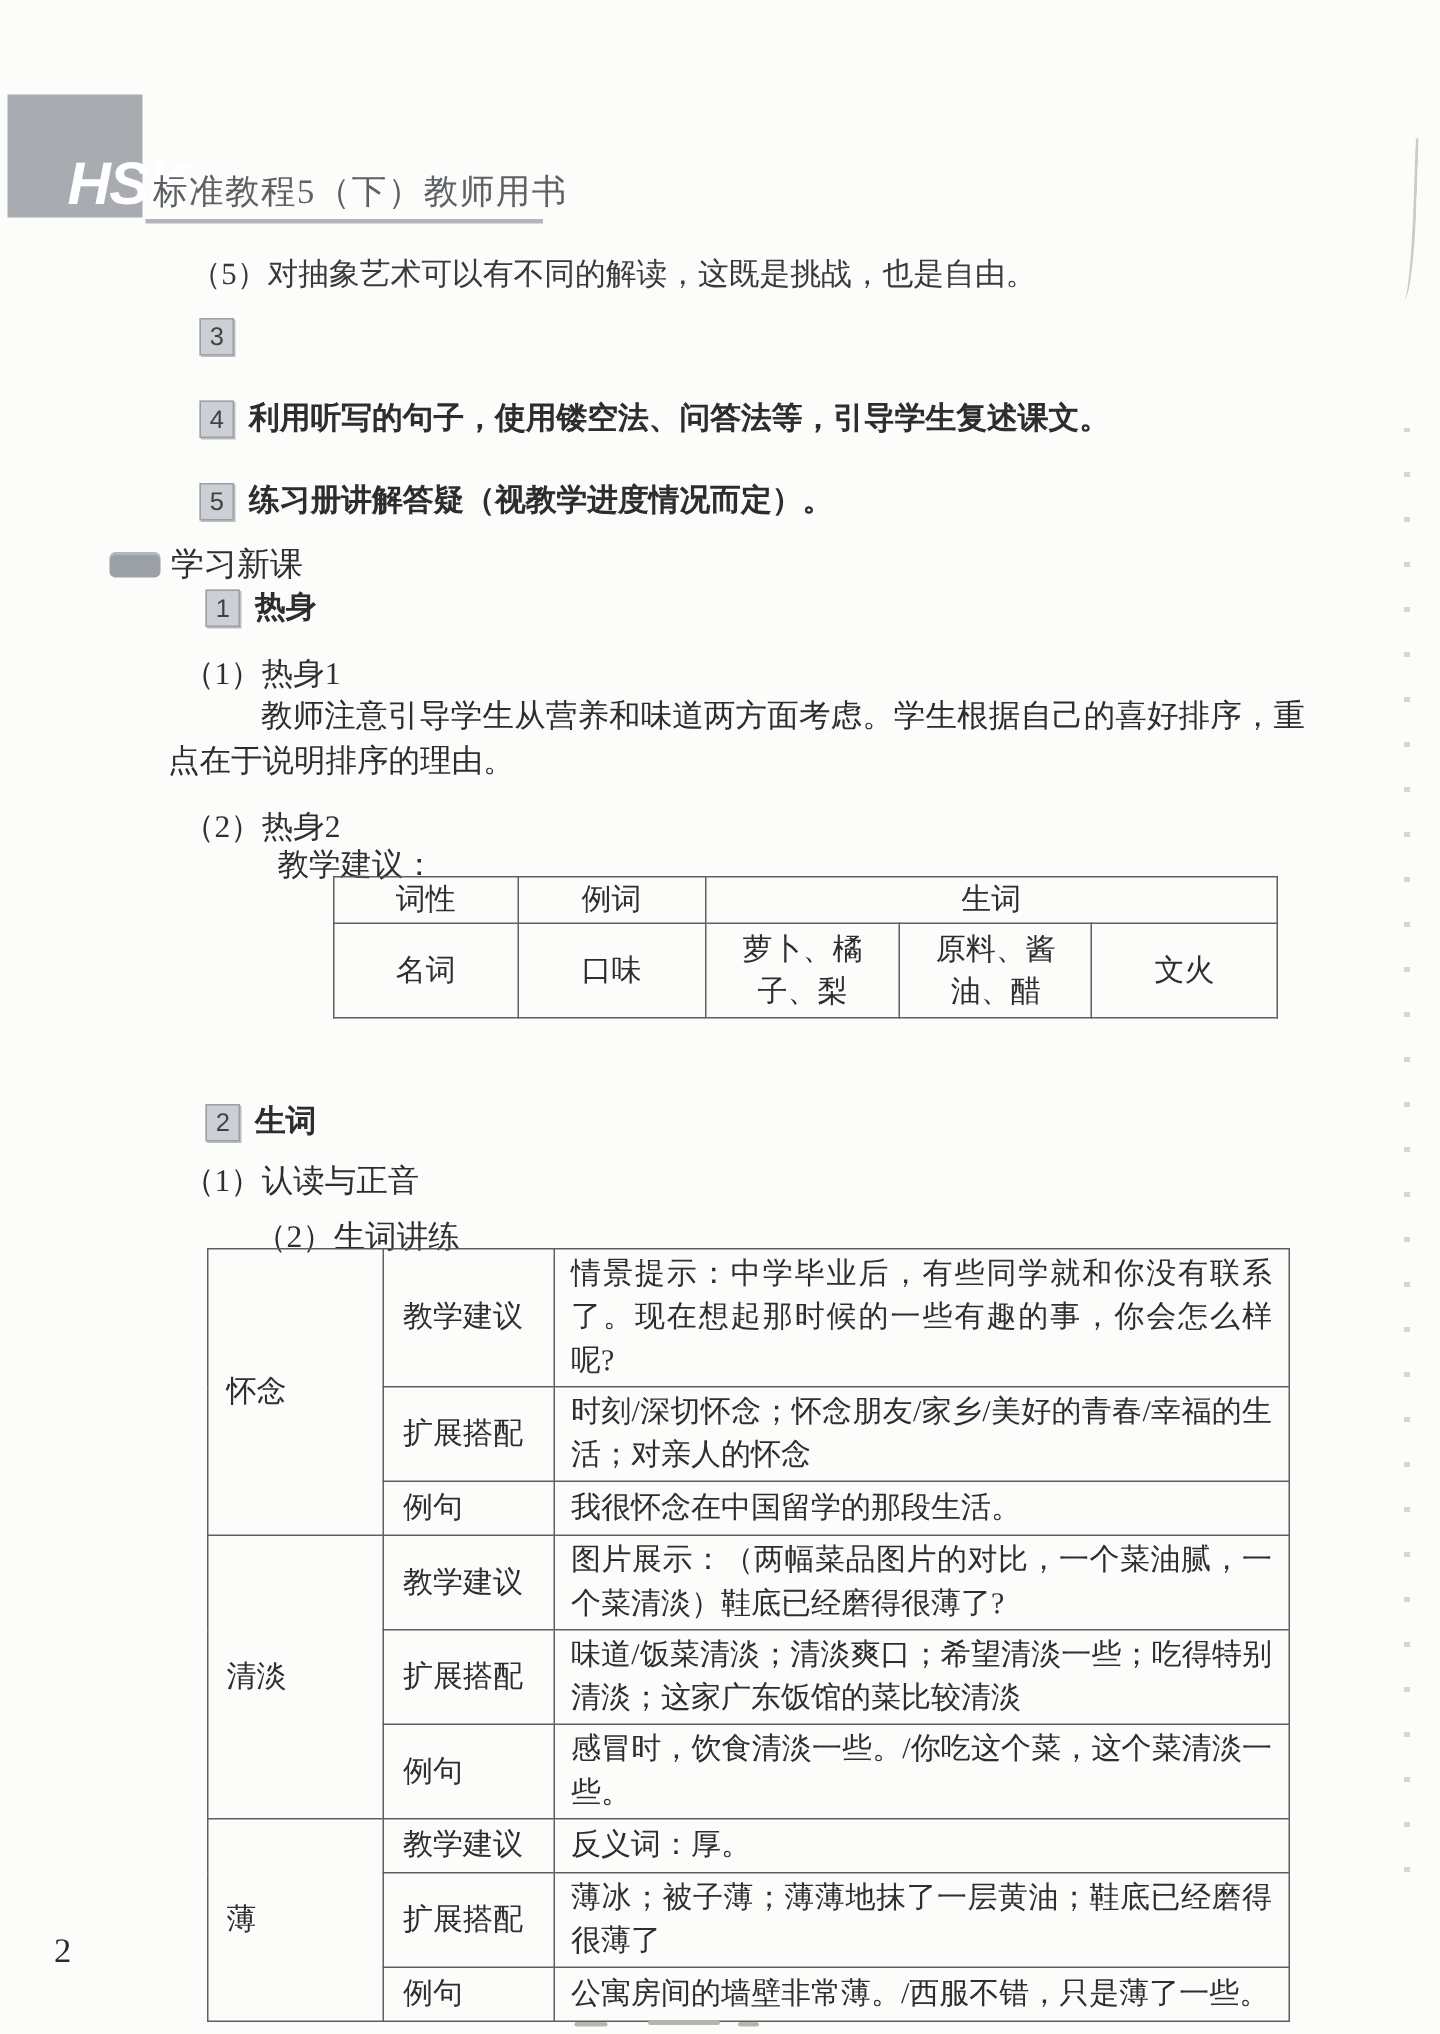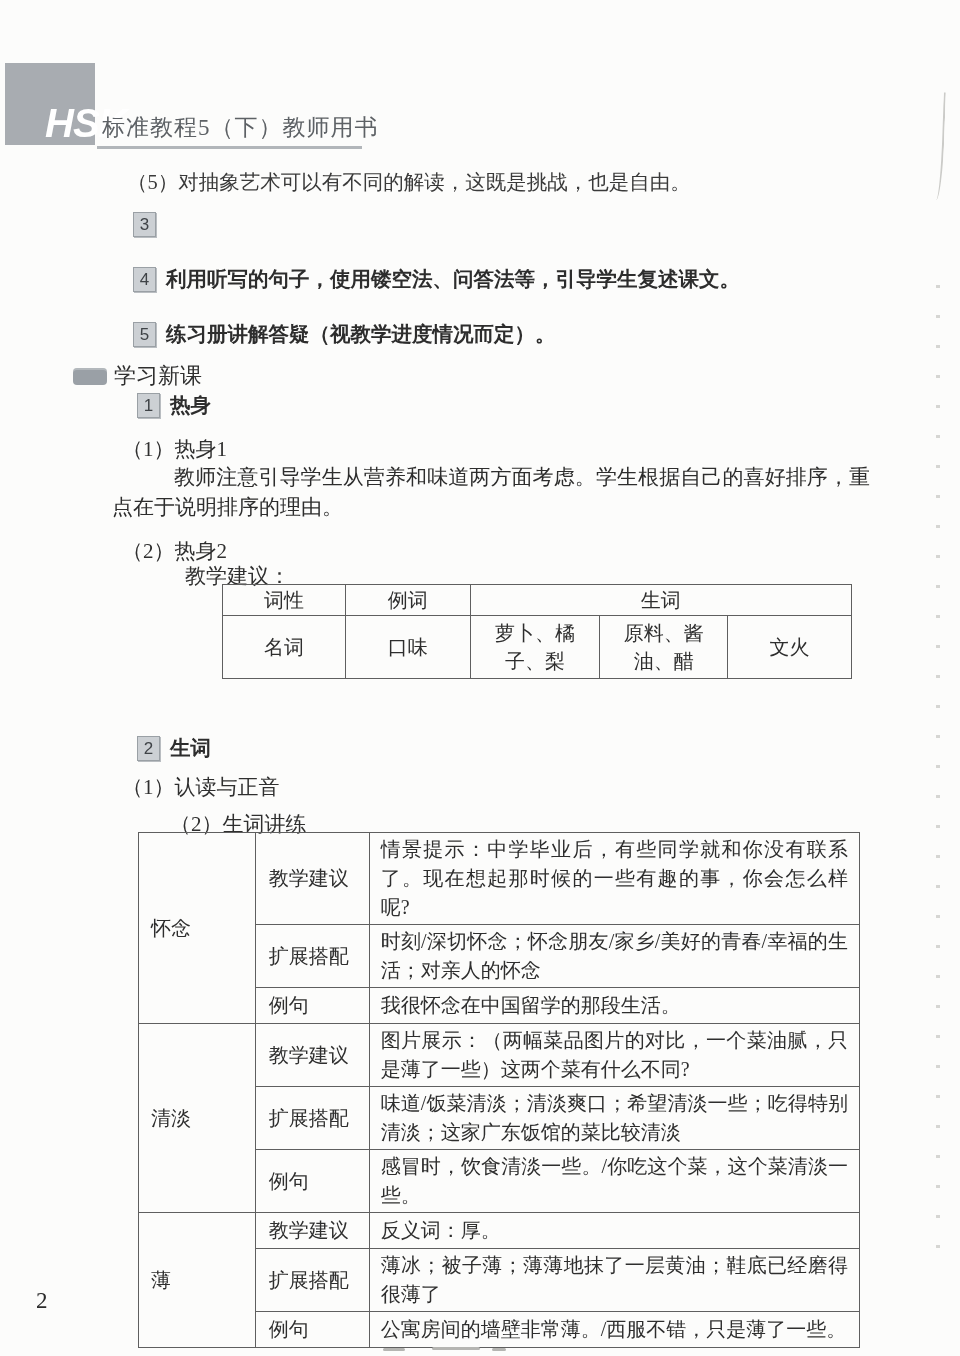--- a/index.html
+++ b/index.html
@@ -181,21 +181,21 @@
       <td class="content">时刻/深切怀念；怀念朋友/家乡/美好的青春/幸福的生活；对亲人的怀念</td>
     </tr>
     <tr>
       <td class="rowlab h1">例句</td>
       <td class="content">我很怀念在中国留学的那段生活。</td>
     </tr>
 
     <tr>
       <td class="word" rowspan="3">清淡</td>
       <td class="rowlab h2">教学建议</td>
-      <td class="content">图片展示：（两幅菜品图片的对比，一个菜油腻，只是薄了一些）这两个菜有什么不同?</td>
+      <td class="content">图片展示：（两幅菜品图片的对比，一个菜油腻，一个菜清淡）鞋底已经磨得很薄了?</td>
     </tr>
     <tr>
       <td class="rowlab h2">扩展搭配</td>
       <td class="content">味道/饭菜清淡；清淡爽口；希望清淡一些；吃得特别清淡；这家广东饭馆的菜比较清淡</td>
     </tr>
     <tr>
       <td class="rowlab h1">例句</td>
       <td class="content">感冒时，饮食清淡一些。/你吃这个菜，这个菜清淡一些。</td>
     </tr>
 

